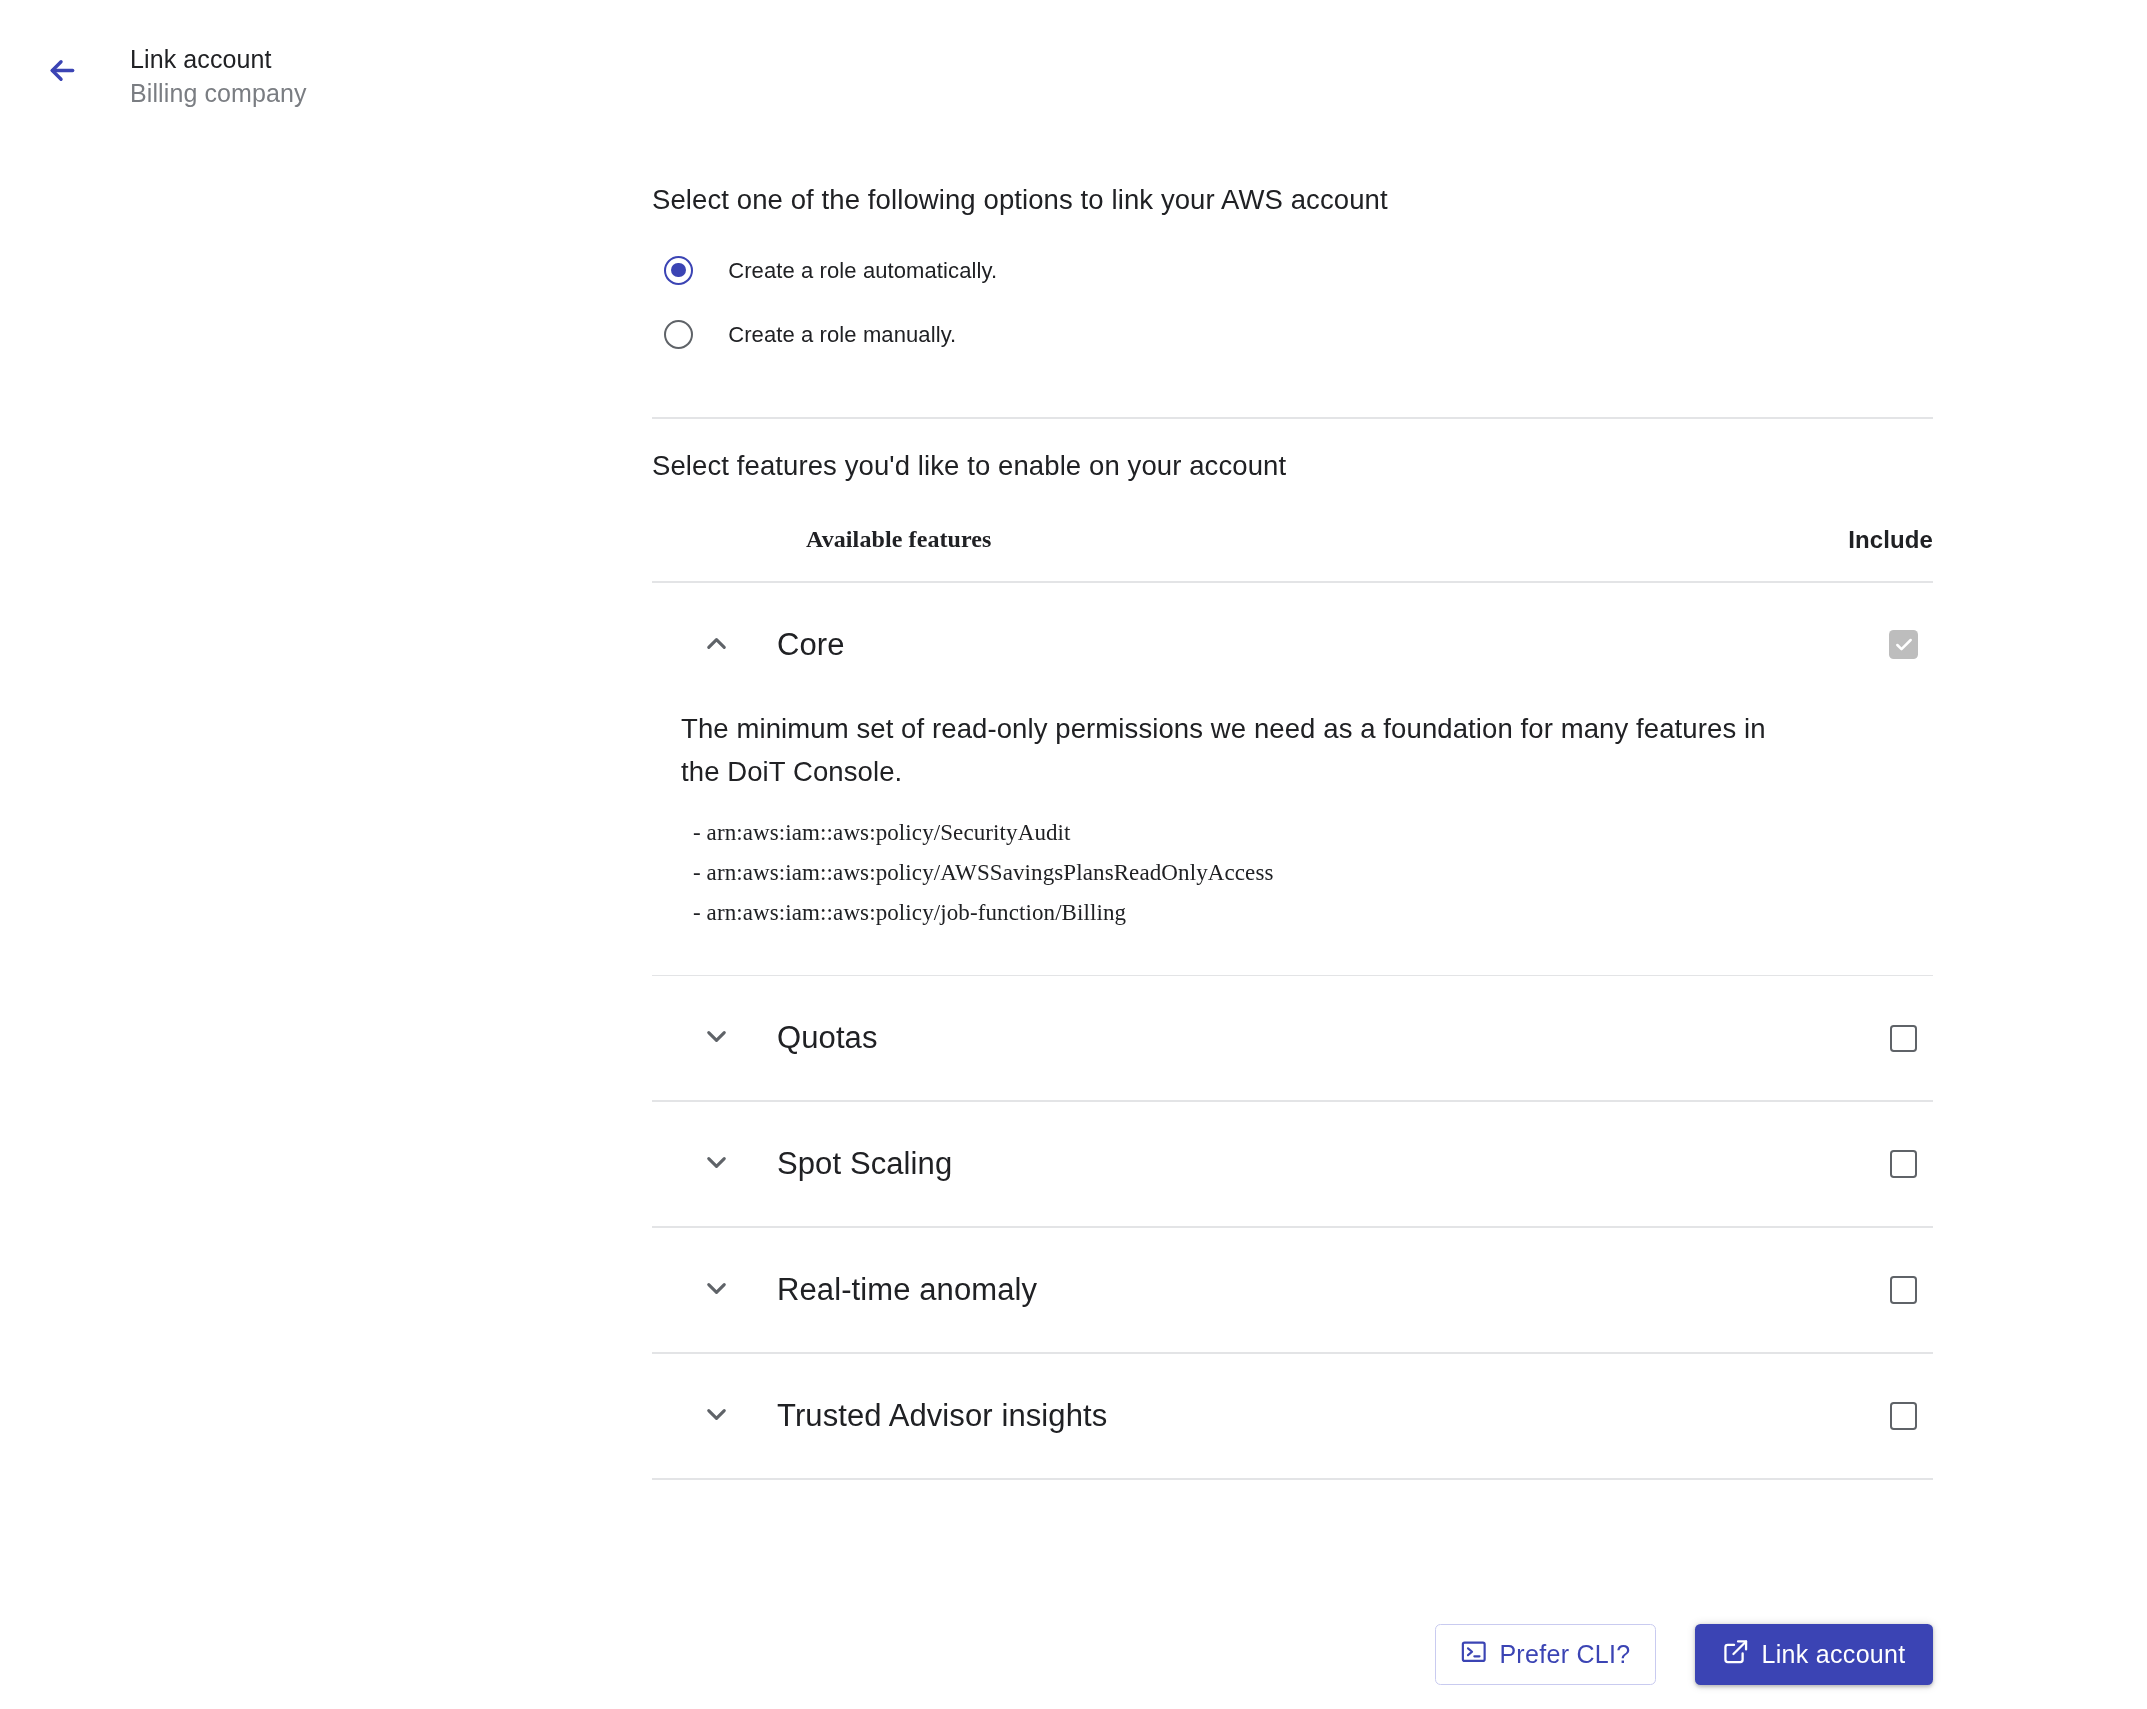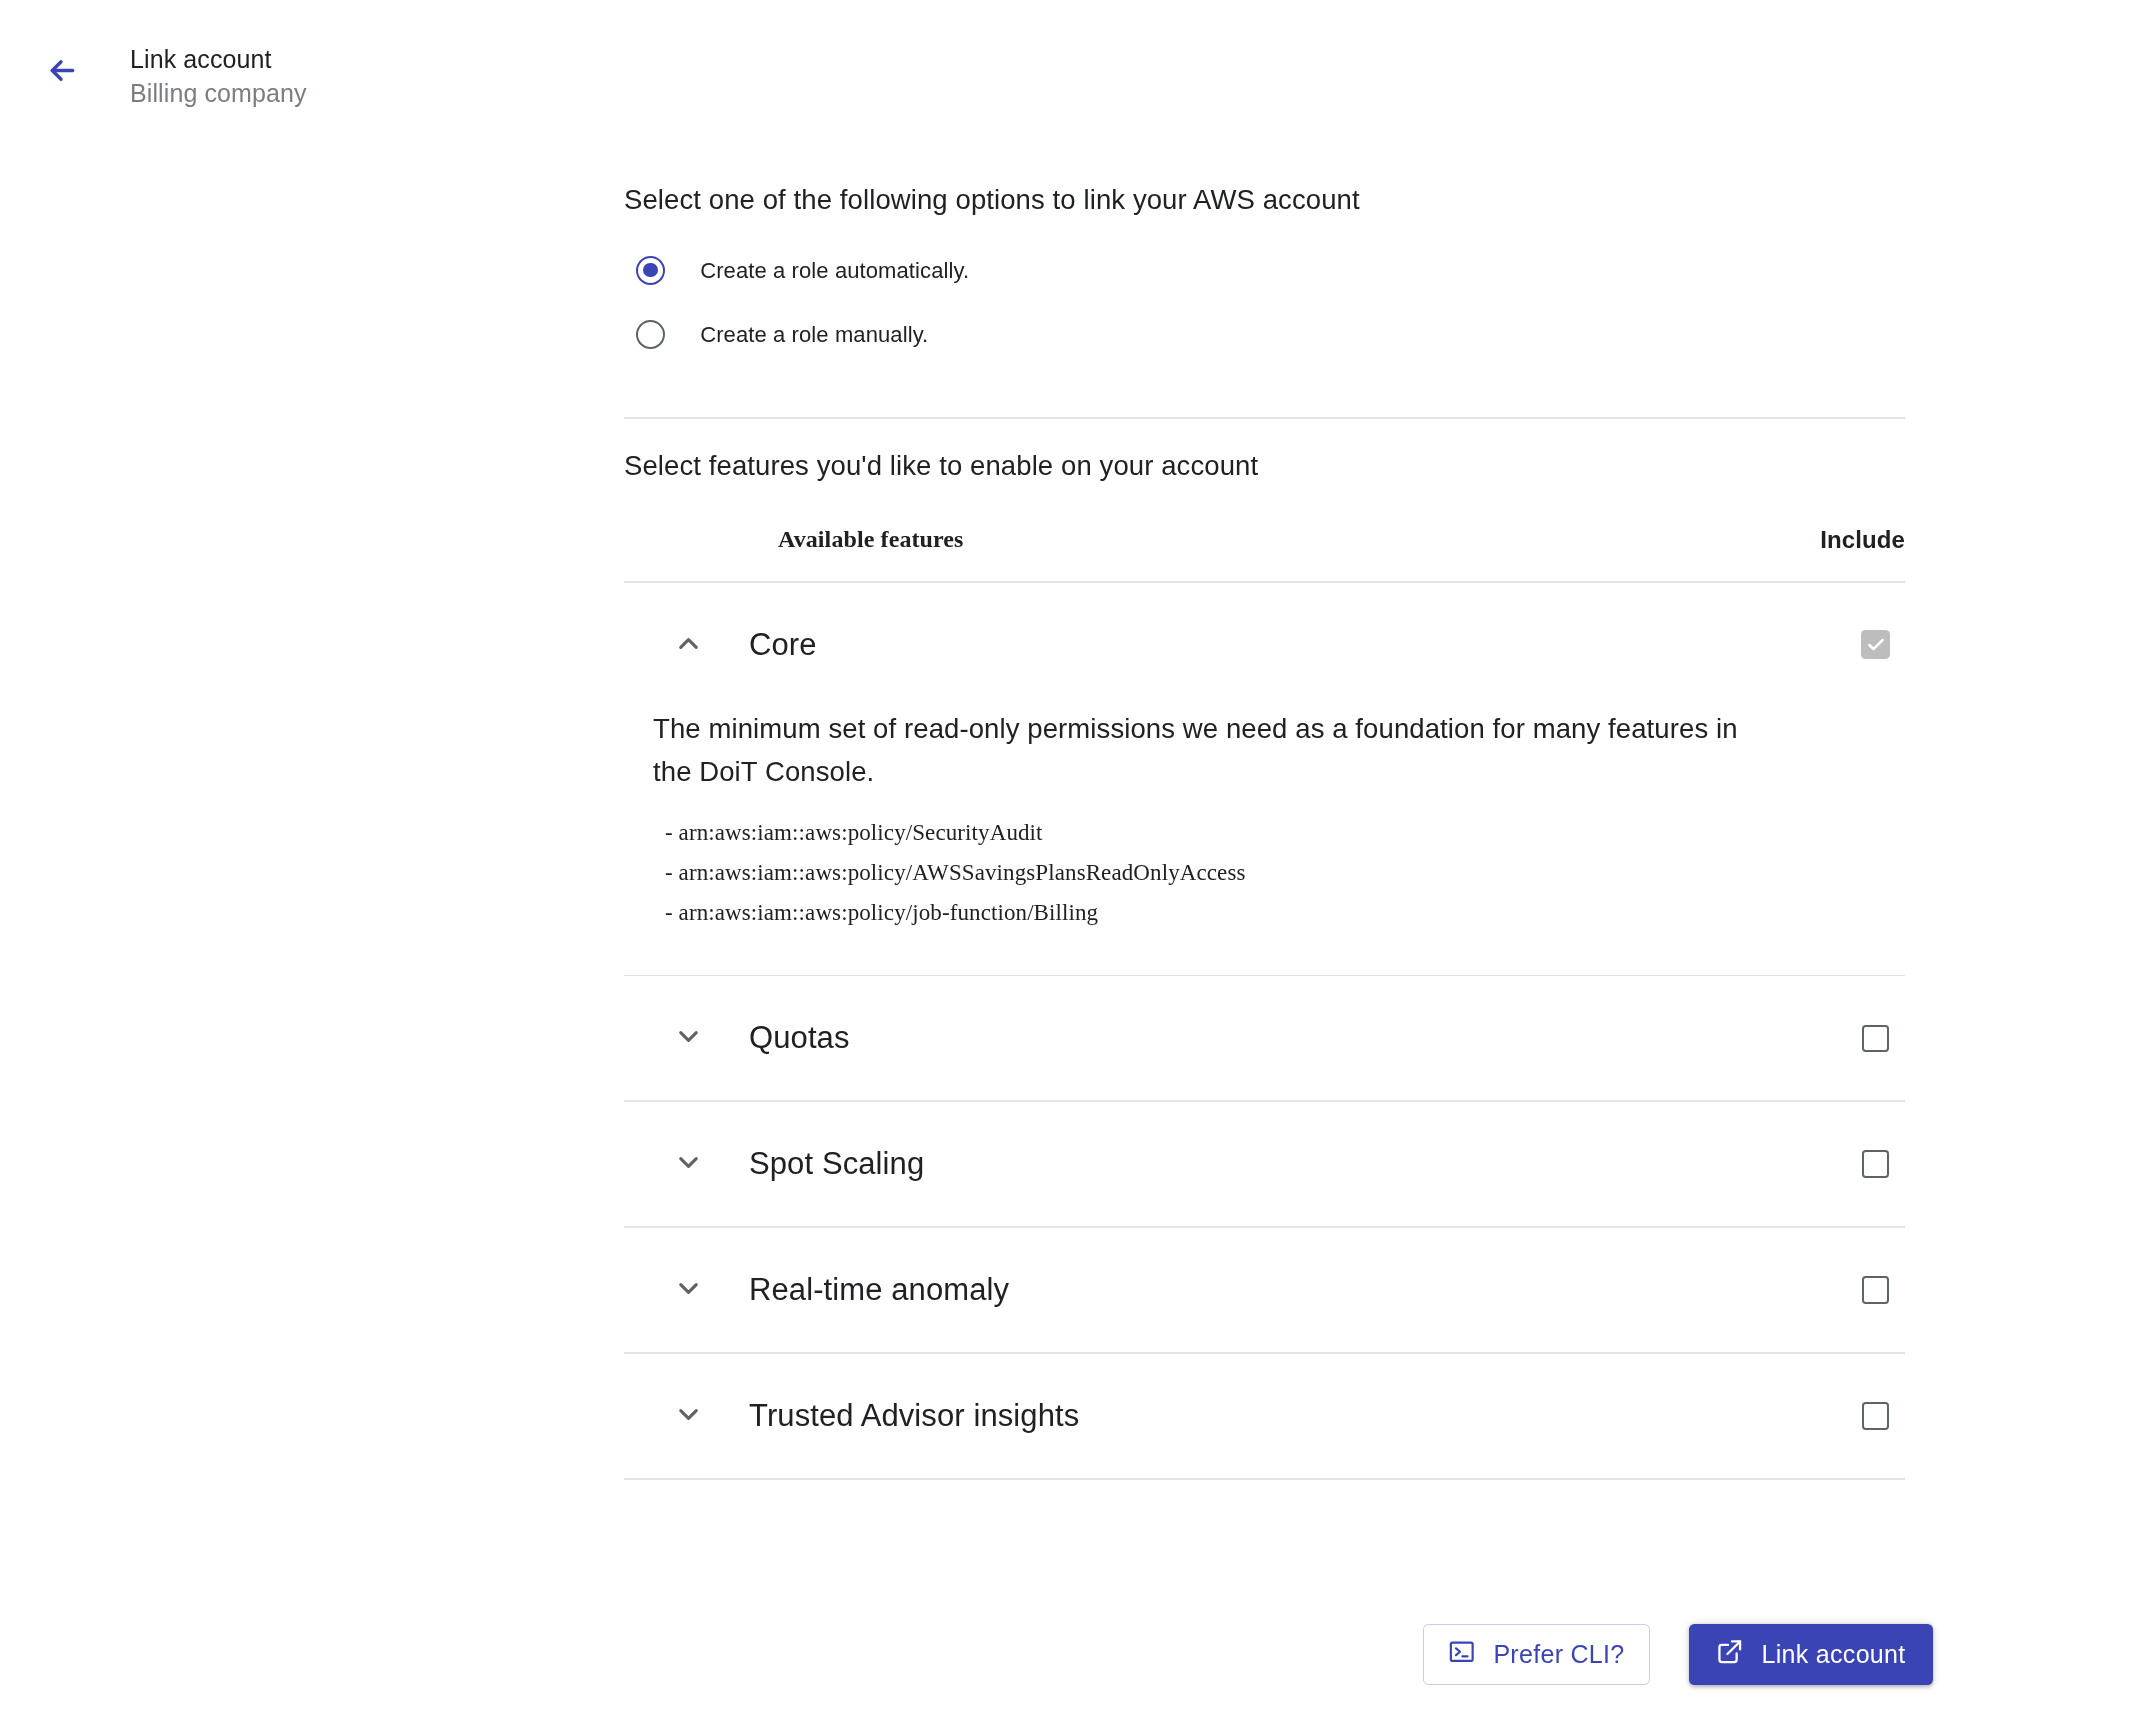--- a/index.html
+++ b/index.html
@@ -41,21 +41,21 @@
   .header-sub {
     font-size: 25px;
     line-height: 35px;
     color: #7a7d82;
     letter-spacing: 0.1px;
   }
 
   
   .content {
     position: absolute;
-    top: 0; left: 624px;
+    top: 0; left: 652px;
     width: 1281px;
   }
 
   .section-label {
     font-size: 27.5px;
     line-height: 37px;
     color: #202124;
     letter-spacing: 0.1px;
   }
   .label-link { margin-top: 181px; }
@@ -202,21 +202,21 @@
     left: 652px;
     width: 1281px;
     display: flex;
     justify-content: flex-end;
     align-items: center;
     gap: 39px;
   }
   .btn {
     display: inline-flex;
     align-items: center;
-    gap: 18px;
+    gap: 12px;
     height: 61px;
     border-radius: 5.5px;
     font-size: 25px;
     letter-spacing: 0.3px;
     cursor: pointer;
     font-family: "Liberation Sans", sans-serif;
   }
   .btn-outline {
     background: #fff;
     border: 1.8px solid #c9cbf0;

